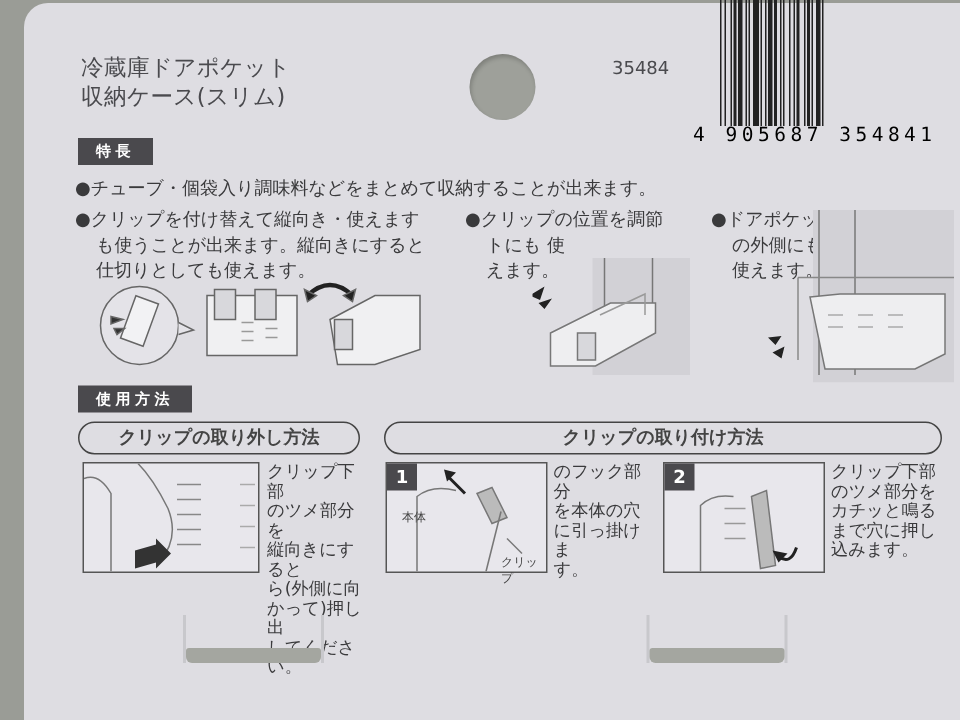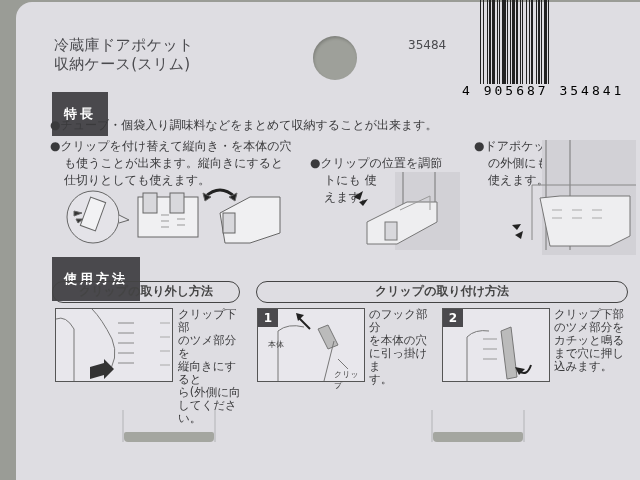--- a/index.html
+++ b/index.html
@@ -6,21 +6,21 @@
   html, body { width: 640px; height: 480px; overflow: hidden; }
   body { background: #9a9c96; font-family: "DejaVu Sans", sans-serif; color: #3a3a3c; position: relative; }
   .card { position: absolute; left: 16px; top: 2px; width: 640px; height: 490px; background: #dedde2; border-radius: 16px 0 0 0; }
   .abs { position: absolute; }
   .title { left: 54px; top: 36px; font-size: 15px; line-height: 19px; color: #4a4a4e; letter-spacing: 0.3px; }
   .code { left: 408px; top: 38px; font-size: 12px; color: #4a4a4e; }
   .hole { left: 313px; top: 36px; width: 44px; height: 44px; border-radius: 50%; background: #9ea09a; box-shadow: inset 1px 2px 3px rgba(0,0,0,0.2); }
   .barcode { left: 480px; top: 0; width: 156px; height: 84px; display: flex; align-items: stretch; }
   .barcode span { display: block; height: 100%; background: #222; }
   .bc-num { left: 462px; top: 83px; font-size: 13px; letter-spacing: 3px; color: #000000; font-family: "DejaVu Sans Mono", monospace; }
-  .section { background: #4a494d; color: #fff; font-weight: bold; font-size: 13px; padding: 13px 12px; letter-spacing: 3px; }
+  .section { background: #4a494d; color: #fff; font-weight: bold; font-size: 10px; padding: 2px 12px; letter-spacing: 3px; }
   .text12 { font-size: 12px; line-height: 17px; color: #3a3a3c; }
   .pill { border: 1.5px solid #444; border-radius: 12px; height: 22px; font-size: 12px; font-weight: bold; text-align: center; line-height: 19px; color: #444; }
   .panel { border: 1.5px solid #555; background: #e8e7ec; }
   .step-num { position: absolute; left: 0; top: 0; width: 20px; height: 18px; background: #4a494d; color: #fff; font-size: 12px; font-weight: bold; text-align: center; line-height: 18px; }
   .slot { position: absolute; width: 94px; height: 32px; border-left: 2px solid #c8c8cc; border-right: 2px solid #c8c8cc; }
   .slot-cut { position: absolute; left: 0; bottom: 0; width: 90px; height: 10px; background: #a4a6a0; border-radius: 2px 2px 4px 4px; }
 </style>
 </head>
 <body>
 
@@ -82,26 +82,26 @@
   </div>
 <div class="abs bc-num">4 905687 354841</div>
 
 <div class="abs section" style="left:52px;top:92px;">特長</div>
 
 <div class="abs text12" style="left:50px;top:117px;">
   <span>●</span><span>チューブ・個袋入り調味料などをまとめて収納することが出来ます。</span>
 </div>
 
 <div class="abs text12" style="left:50px;top:138px;width:250px;">
-  <div><span>●</span><span>クリップを付け替えて縦向き・を本体の穴</span></div>
+  <div><span>●</span><span>クリップを付け替えて縦向き・使えます</span></div>
   <div style="padding-left:14px">も使うことが出来ます。縦向きにすると</div>
   <div style="padding-left:14px">仕切りとしても使えます。</div>
 </div>
 
-<div class="abs text12" style="left:310px;top:138px;width:160px;margin-top:17px;">
+<div class="abs text12" style="left:310px;top:138px;width:160px;">
   <div><span>●</span><span>クリップの位置を調節</span></div>
   <div style="padding-left:14px">トにも 使</div>
   <div style="padding-left:14px">えます。</div>
 </div>
 
 <div class="abs text12" style="left:474px;top:138px;width:100px;">
   <div><span>●</span><span>ドアポケット</span></div>
   <div style="padding-left:14px">の外側にも</div>
   <div style="padding-left:14px">使えます。</div>
 </div>
@@ -151,20 +151,21 @@
     <path d="M62 14 h16 M62 24 h16 M62 34 h16 M62 44 h16 M62 54 h16" stroke="#888"></path>
     <path d="M104 14 h10 M104 28 h10 M104 42 h10 M104 56 h10" stroke="#aaa"></path>
     <path d="M34 58 l14 -4 v-4 l10 10 -10 10 v-4 l-14 4z" fill="#333" stroke="none"></path>
   </svg>
 </div>
 <div class="abs text12" style="left:178px;top:308px;width:70px;line-height:13px;font-size:11.5px;">
   <div>クリップ下部</div>
   <div>のツメ部分を</div>
   <div>縦向きにすると</div>
   <div>ら(外側に向</div>
+  <div>かって)押し出</div>
   <div>してください。</div>
 </div>
 
 <div class="abs panel" style="left:257px;top:308px;width:108px;height:74px;">
   <div class="step-num">1</div>
   <svg width="106" height="72" fill="none" stroke="#777" stroke-width="1" style="position:absolute;left:0;top:0">
     <path d="M20 72 v-50 q10 -8 26 -4"></path>
     <path d="M40 8 l12 12" stroke="#222" stroke-width="2"></path>
     <path d="M38 4 l8 2 -6 6z" fill="#222" stroke="none"></path>
     <path d="M60 20 l10 -4 10 20 -10 4z" fill="#bbb"></path>

